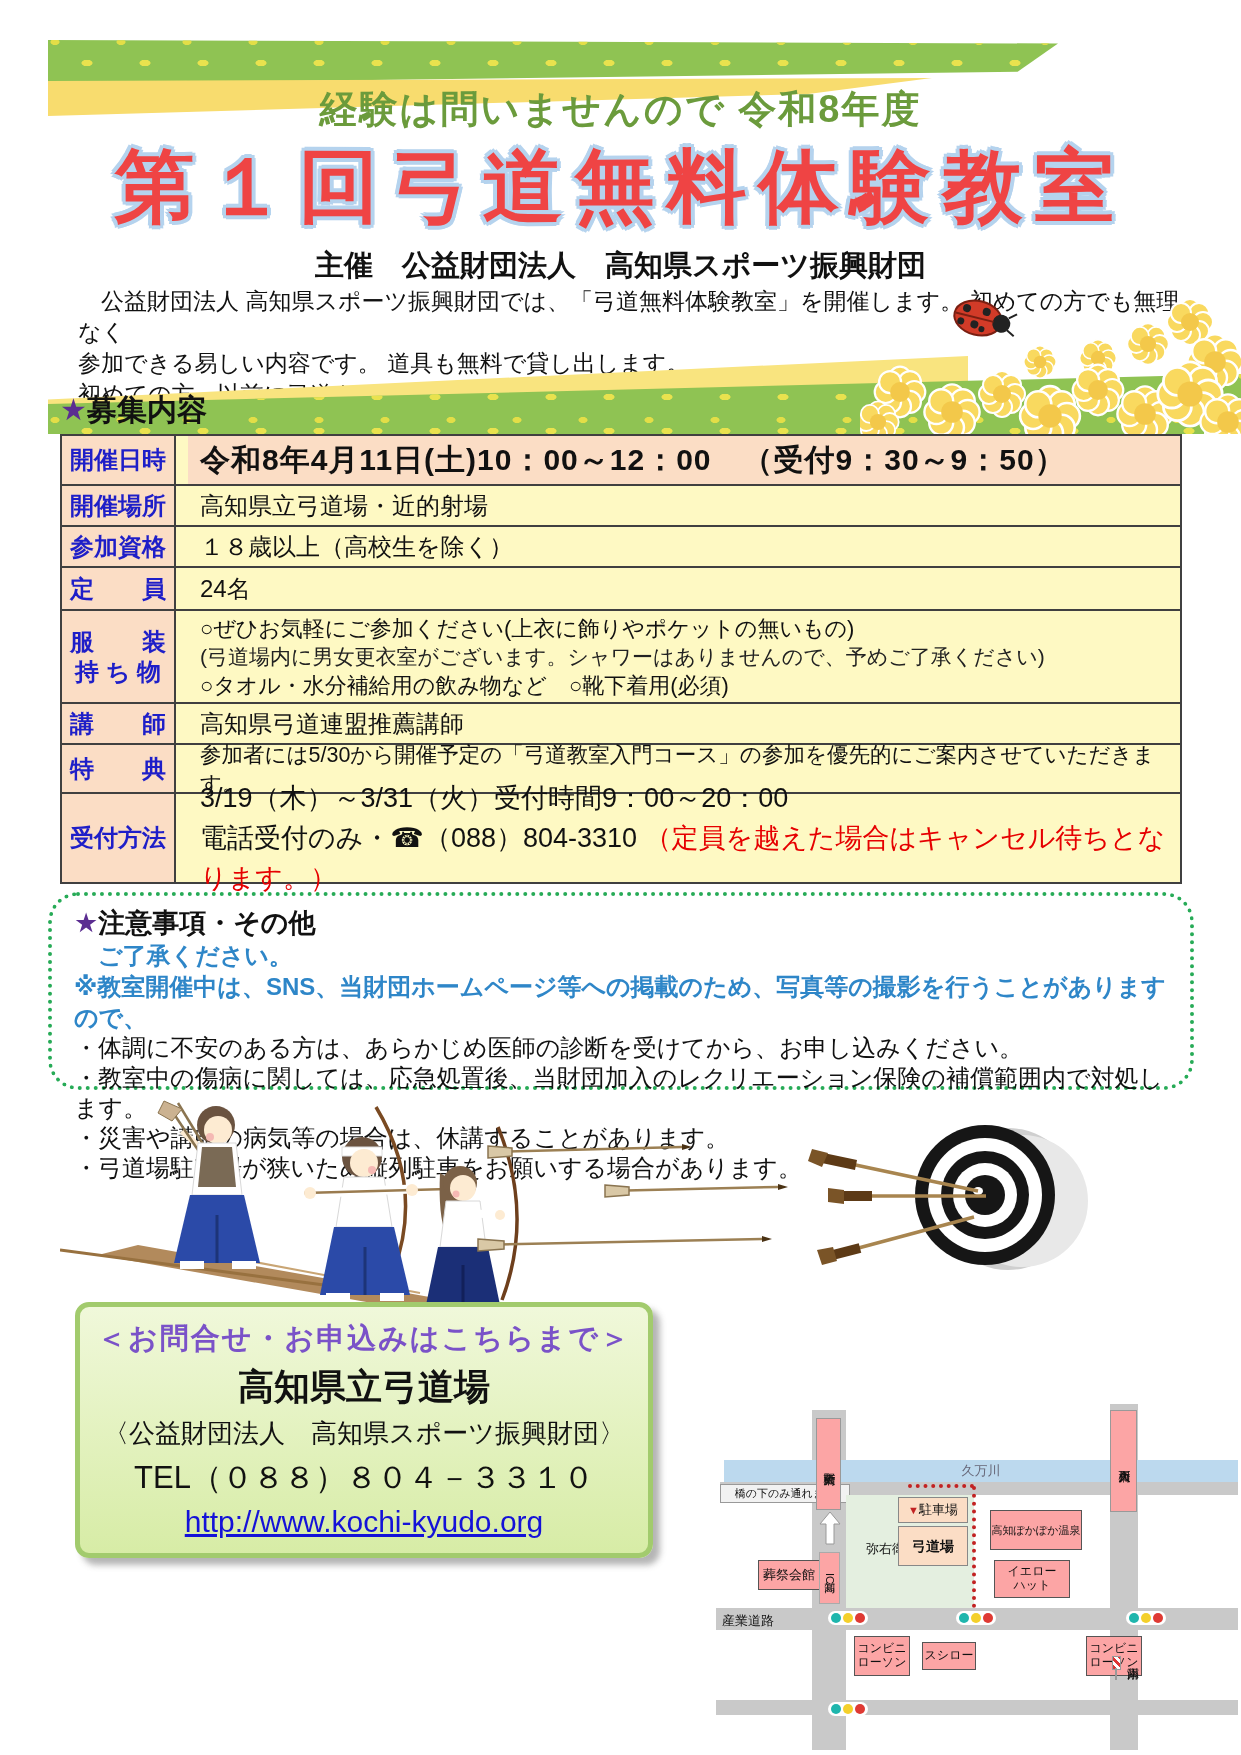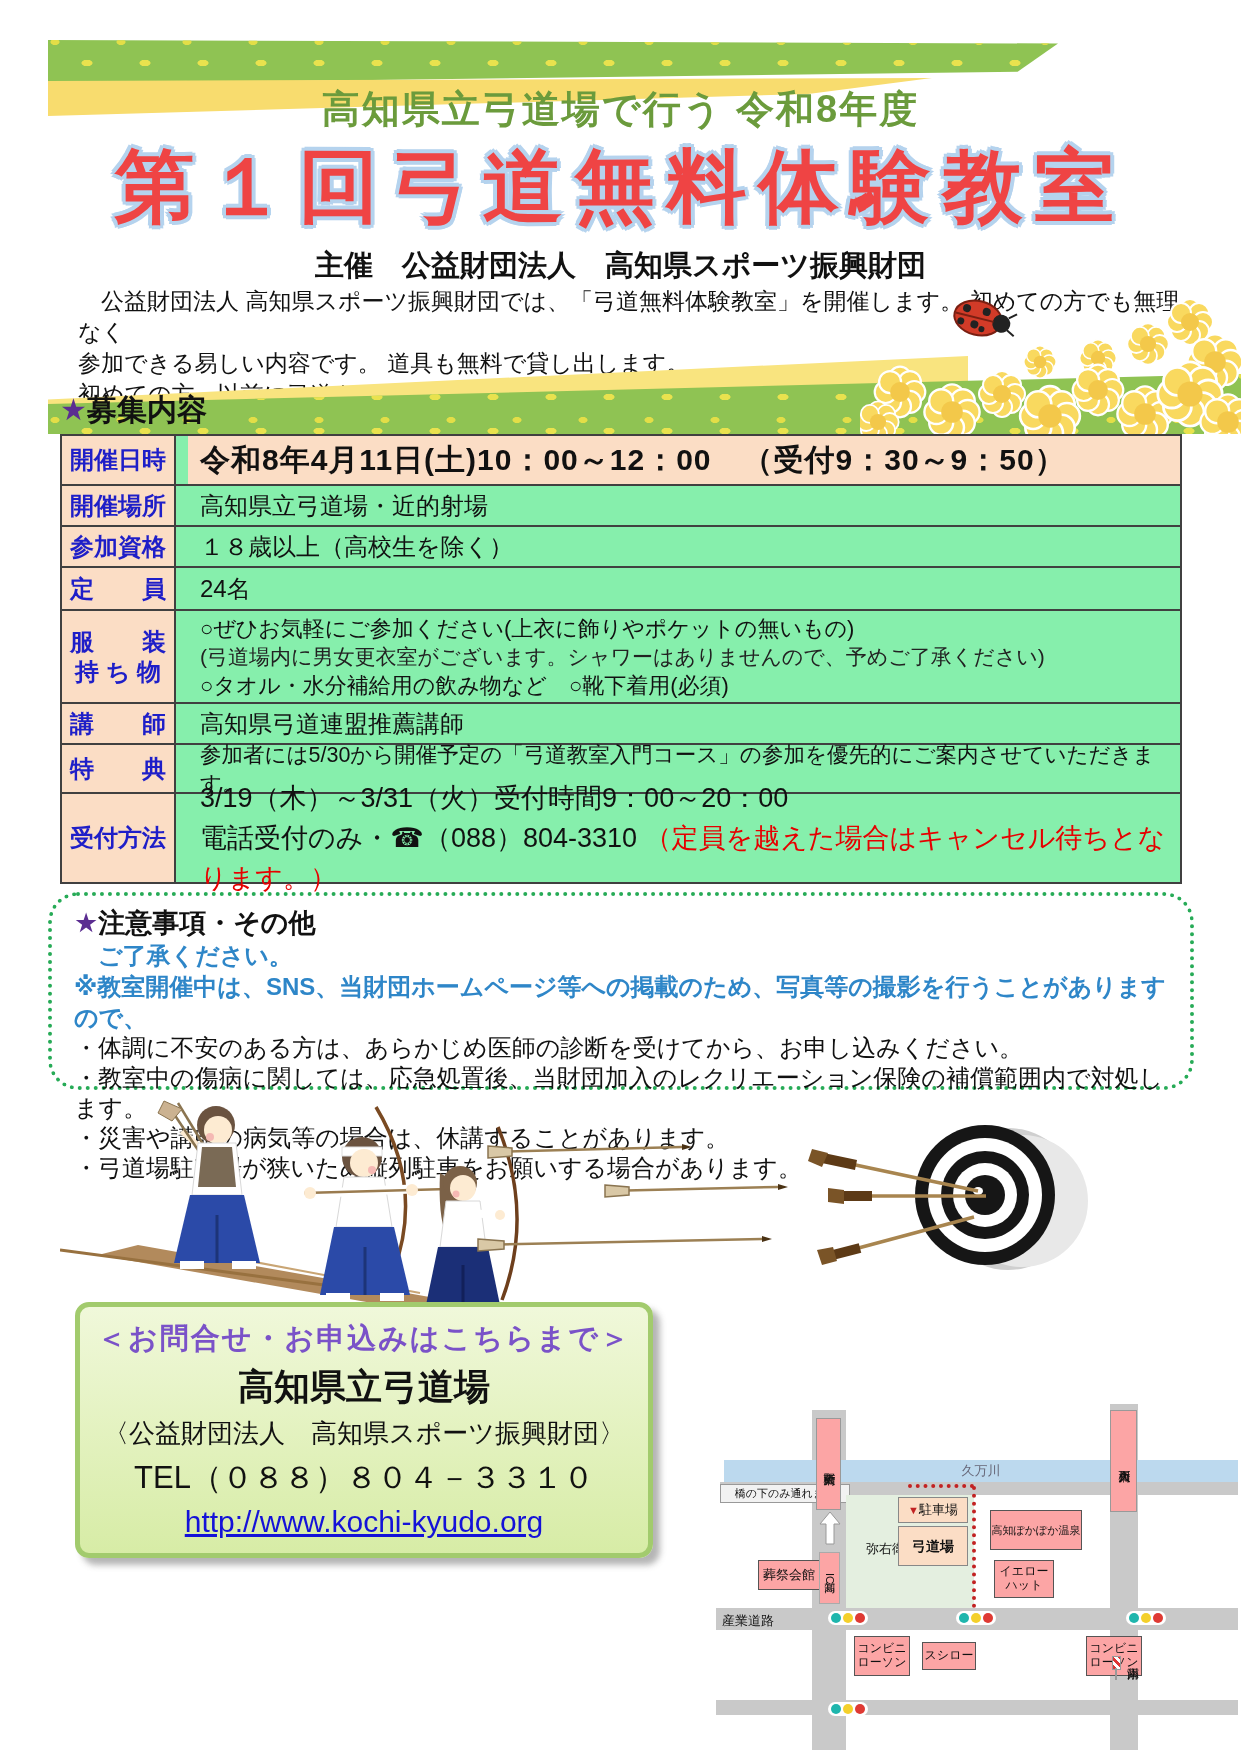--- a/index.html
+++ b/index.html
@@ -22,21 +22,21 @@
   .intro{left:78px;top:286px;width:1112px;font-size:23px;line-height:31px;}
 
   .flower-band{left:48px;top:352px;width:1193px;height:82px;}
   .band-yellow{left:0;top:4px;width:920px;height:62px;background:#f9e47f;clip-path:polygon(0 70%,100% 0,100% 100%,0 100%);}
   .band-green{left:0;top:22px;width:1193px;height:60px;clip-path:polygon(0 50%,100% 0,100% 100%,0 100%);}
   .recruit-heading{left:12px;top:38px;font-size:30px;font-weight:bold;color:#111;}
   .star{color:#5b2d91;font-weight:bold;}
   .flowers-svg{left:860px;top:292px;width:381px;height:142px;}
 
   
-  .rtable{left:60px;top:434px;width:1122px;border:2px solid #404040;background:#86efac;box-sizing:border-box;}
+  .rtable{left:60px;top:434px;width:1122px;border:2px solid #404040;background:#fef9c3;box-sizing:border-box;}
   .trow{display:flex;border-top:2px solid #404040;box-sizing:border-box;}
   .trow:first-child{border-top:none;}
   .lcell{width:112px;min-width:112px;background:#fbddc5;color:#1e1ec8;font-weight:bold;font-size:24px;line-height:30px;
          display:flex;flex-direction:column;justify-content:center;align-items:center;border-right:2px solid #404040;text-align:center;}
   .vcell{flex:1;padding:3px 12px;display:flex;flex-direction:column;justify-content:center;margin-left:12px;}
   .h48{height:48px}.h41{height:41px}.h43{height:43px}.h93{height:93px}.h49{height:49px}.h90{height:90px}
   .peach-row .vcell{background:#fbddc5;}
   .date-value{font-size:30px;font-weight:600;letter-spacing:1px;}
   .std-value{font-size:24px;}
   .sm-value{font-size:21.5px;}
@@ -82,21 +82,21 @@
   .plain-label{position:absolute;color:#111;}
 </style>
 </head>
 <body>
 
 <div class="page">
 
   <div class="abs top-green dots"></div>
   <div class="abs top-yellow"></div>
 
-  <div class="abs subtitle">高知県立弓道場で行う 令和8年度</div>
+  <div class="abs subtitle">経験は問いませんので 令和8年度</div>
   <div class="abs main-title">第１回弓道無料体験教室</div>
   <div class="abs organizer">主催　公益財団法人　高知県スポーツ振興財団</div>
 
   <div class="abs intro">
     <div>　公益財団法人 高知県スポーツ振興財団では、「弓道無料体験教室」を開催します。 初めての方でも無理なく</div>
     <div>参加できる易しい内容です。 道具も無料で貸し出します。</div>
     <div>初めての方、以前に弓道をしていた方、経験は問いませんので、ぜひお気軽にご参加ください。</div>
   </div>
 
   <div class="abs flower-band">
@@ -346,21 +346,21 @@
 
     <div class="map-box peach" style="left:238px;top:107px;width:70px;height:26px;font-size:13px">
       <span style="color:#c22222;font-size:11px">▼</span><span>駐車場</span>
     </div>
     <div class="map-box peach" style="left:238px;top:136px;width:70px;height:40px;font-size:14px;font-weight:bold">弓道場</div>
 
     <div class="route" style="left:248px;top:94px;width:66px;border-top:4px dotted #c22222"></div>
     <div class="route" style="left:312px;top:96px;height:122px;border-left:4px dotted #c22222"></div>
 
     <div class="map-box" style="left:330px;top:120px;width:92px;height:40px;font-size:11px">高知ぽかぽか温泉</div>
-    <div class="map-box" style="left:334px;top:170px;width:60px;height:38px;font-size:12px">イエロー
+    <div class="map-box" style="left:334px;top:170px;width:76px;height:38px;font-size:12px">イエロー
 ハット</div>
     <div class="map-box" style="left:98px;top:170px;width:62px;height:30px;font-size:13px">葬祭会館</div>
 
     <svg width="24" height="38" style="position:absolute;left:158px;top:120px">
       <polygon points="12,2 22,14 16,14 16,34 8,34 8,14 2,14" fill="#fff" stroke="#999"></polygon>
     </svg>
     <div class="map-box vtext" style="left:159px;top:162px;width:21px;height:52px;font-size:11px;border-color:#aaa">高知IC</div>
 
     <div class="plain-label" style="left:62px;top:222px;font-size:13px">産業道路</div>
 

